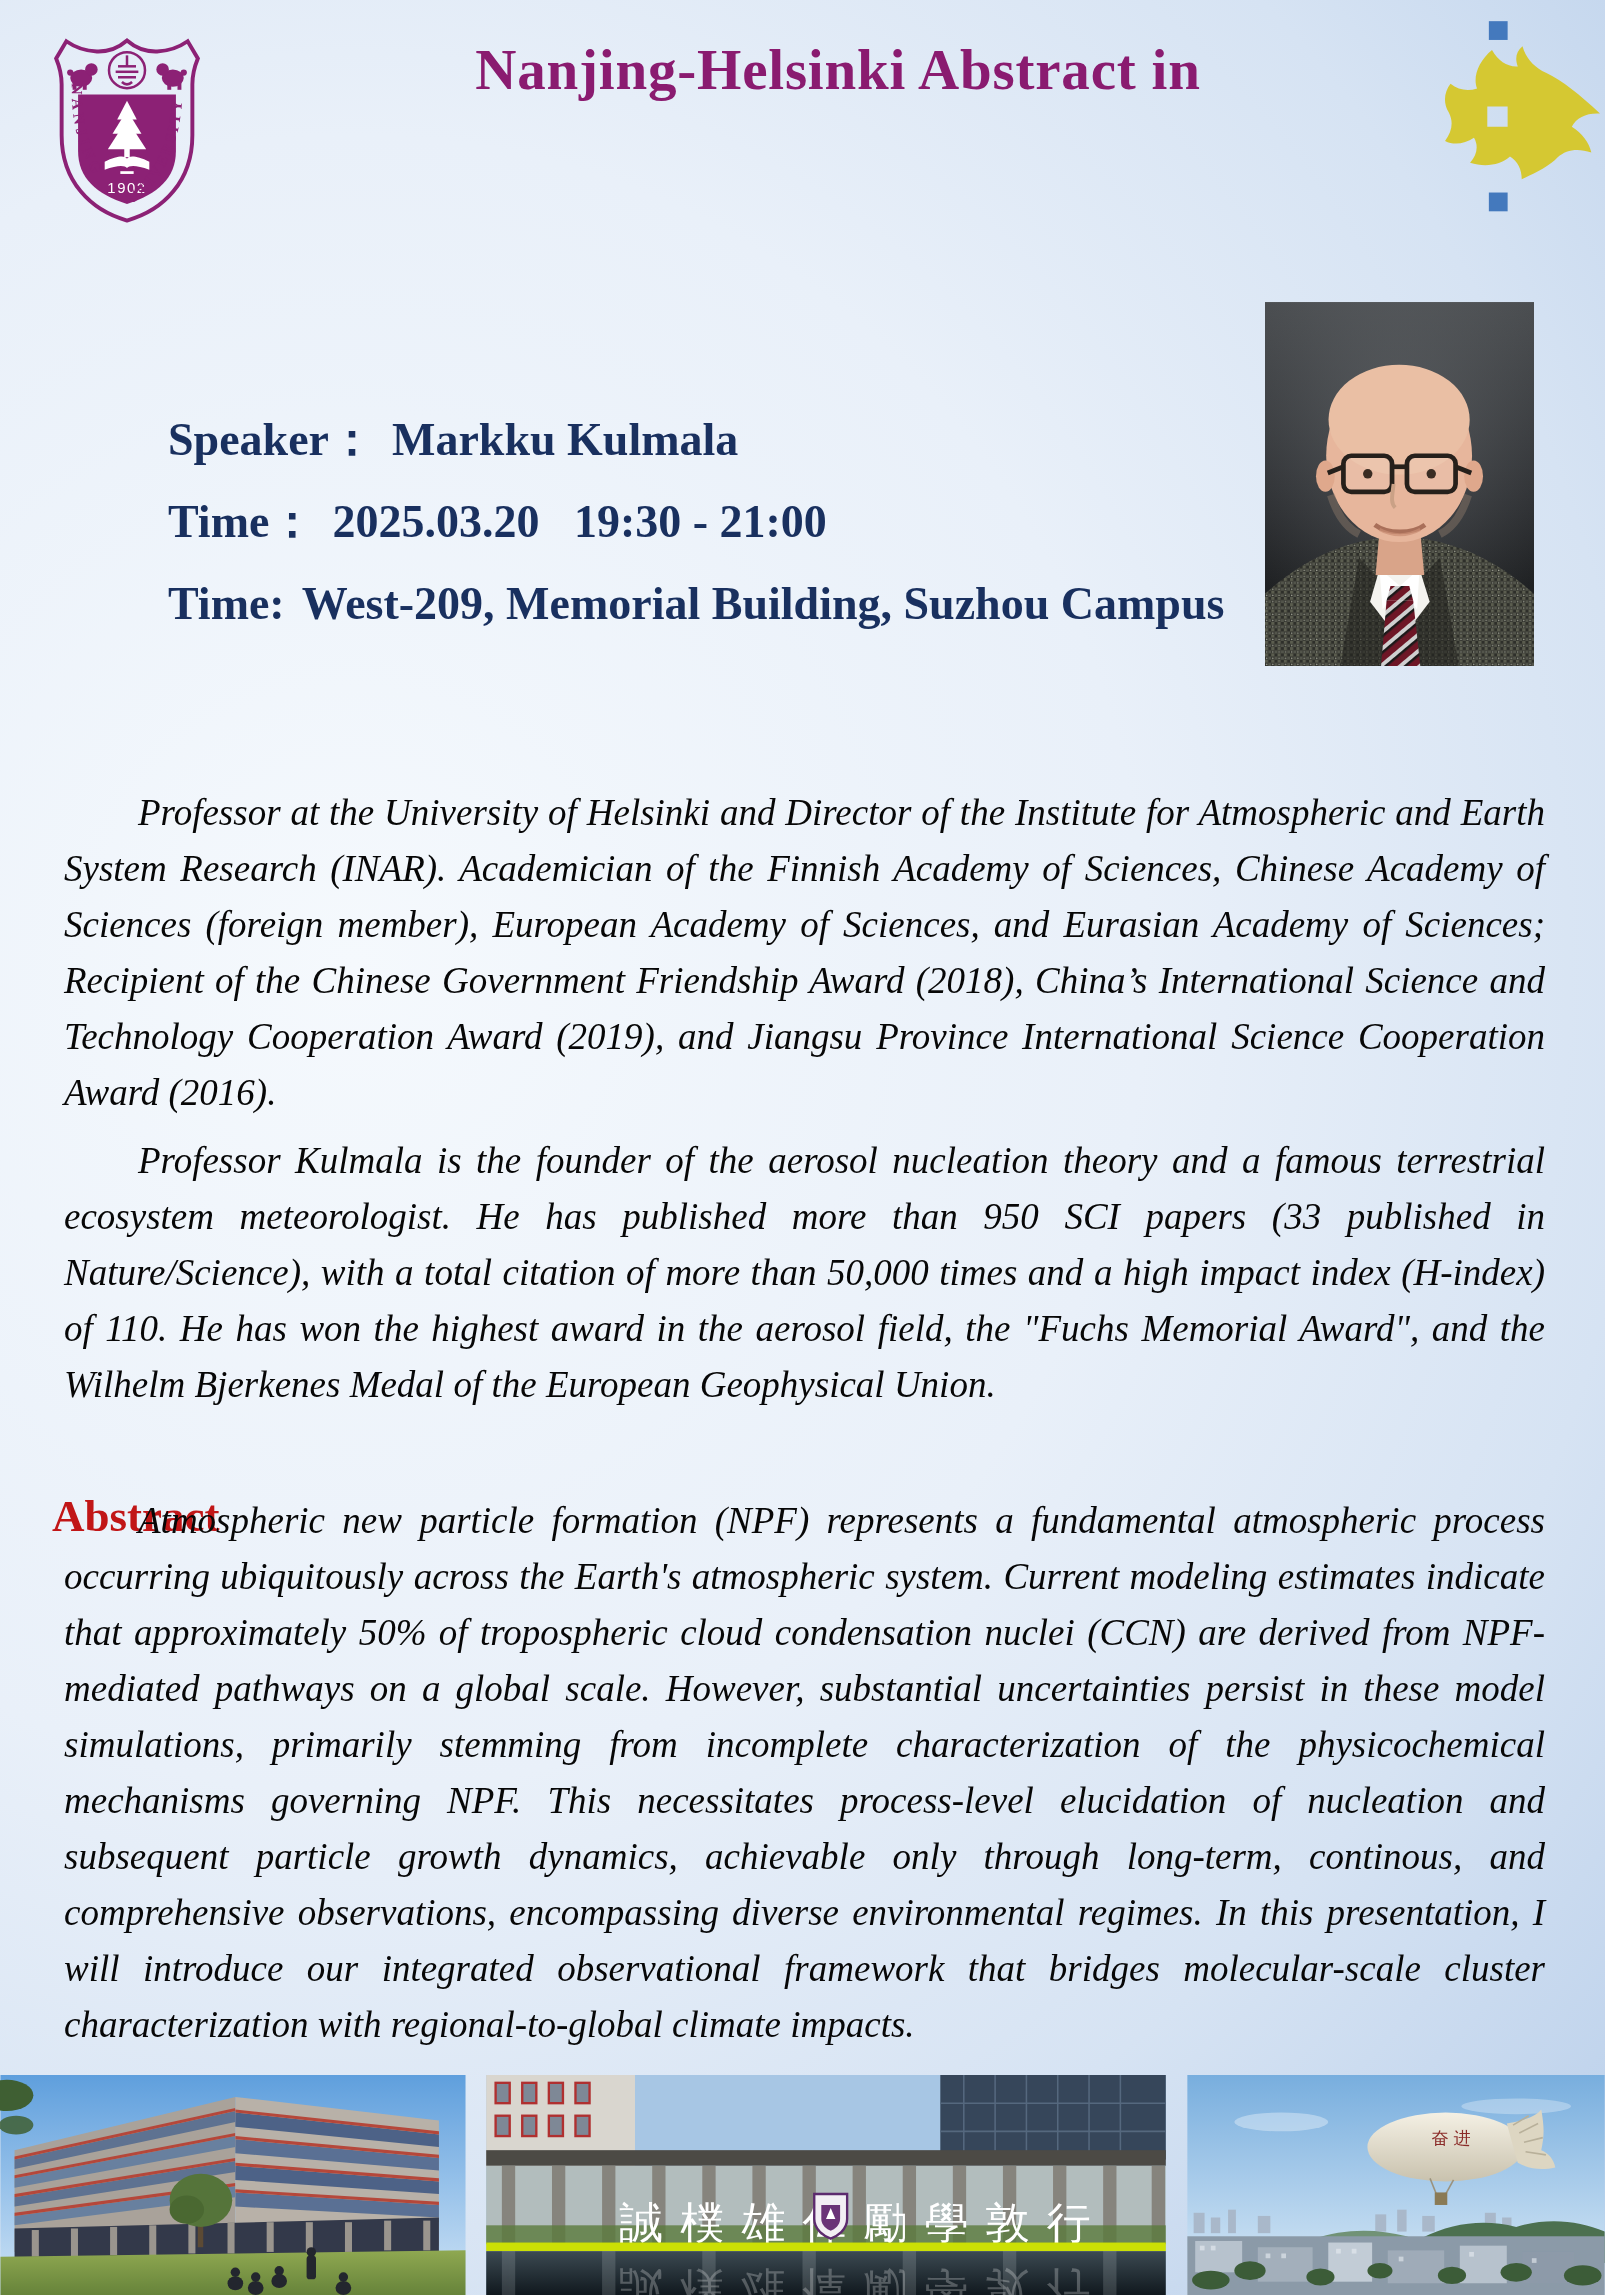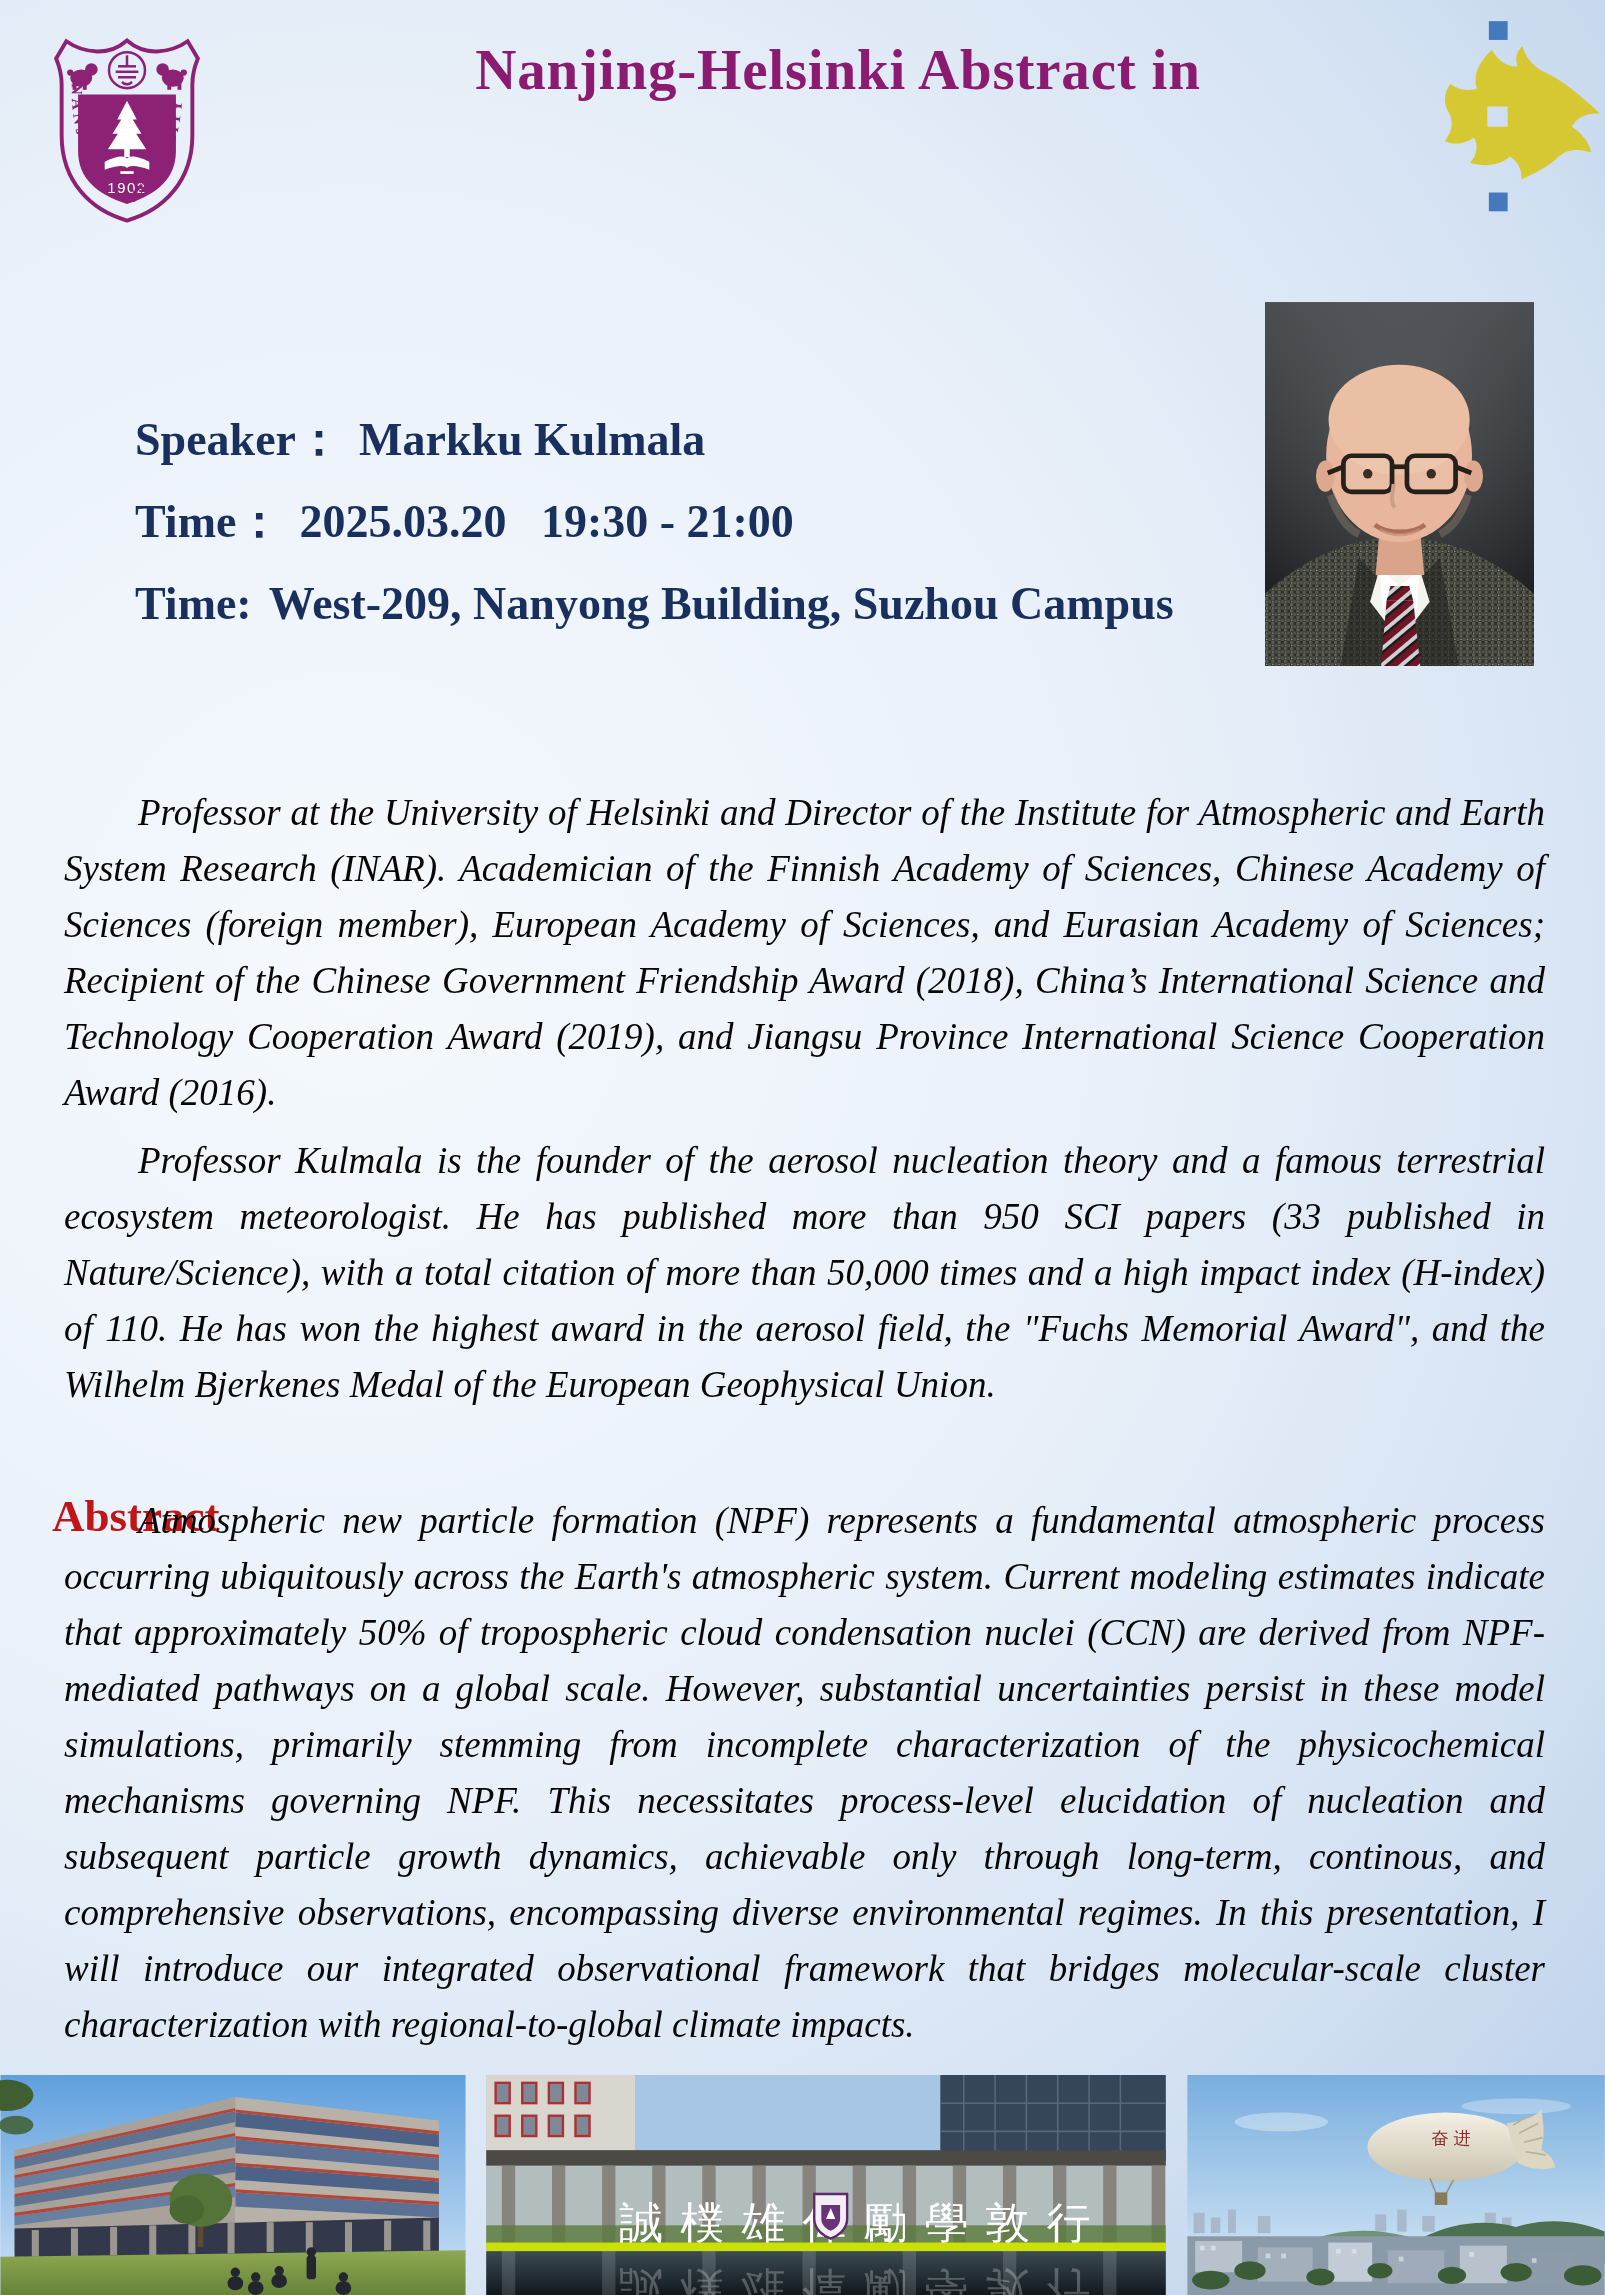--- a/index.html
+++ b/index.html
@@ -12,21 +12,21 @@
   .abs{position:absolute;}
   
   #title{
     left:219px; top:28px; width:1238px; text-align:center;
     color:#8a1b70; font-weight:bold; font-size:57px; line-height:83px;
     letter-spacing:0.8px;
   }
   
   #event-info{ left:66px; top:317px; color:#19305f; font-weight:bold; font-size:46px; }
   .event-row{ height:82px; line-height:82px; white-space:pre-wrap; }
-  .event-label{ margin-right:17px; white-space:pre-wrap; }
+  .event-label{ margin-right:17px; white-space:pre-wrap;margin-left:33px; }
   .event-value{ white-space:pre-wrap; }
   
   .section-heading{ color:#c11617; font-weight:bold; font-size:45px; line-height:52px; }
   #bio-heading{ left:52px; top:721px; }
   #bio-text{ left:52px; top:773px; width:1505px; }
   #abstract-heading{ left:52px; top:1490px; }
   #abstract-text{ left:52px; top:1481px; width:1505px; }
   .bodytext p{
     margin:12px; text-align:justify; text-indent:74px;
     font-size:37px; line-height:56px; color:#070707;font-style:italic;
@@ -120,21 +120,21 @@
   </svg>
 
   <div id="event-info" class="abs">
     <div class="event-row">
       <span class="event-label">Speaker：</span><span class="event-value">Markku Kulmala</span>
     </div>
     <div class="event-row">
       <span class="event-label">Time：</span><span class="event-value">2025.03.20   19:30 - 21:00</span>
     </div>
     <div class="event-row">
-      <span class="event-label">Time:</span><span class="event-value">West-209, Nanyong Building, Suzhou Campus</span>
+      <span class="event-label">Time:</span><span class="event-value">West-209, Memorial Building, Suzhou Campus</span>
     </div>
   </div>
 
   <svg id="speaker-photo" class="abs photo" width="269" height="364" viewBox="0 0 343 464">
     <defs>
       <linearGradient id="pbg" x1="0" y1="0" x2="0" y2="1">
         <stop offset="0" stop-color="#4a4d50"></stop>
         <stop offset="0.55" stop-color="#2b2d30"></stop>
         <stop offset="1" stop-color="#141617"></stop>
       </linearGradient>

